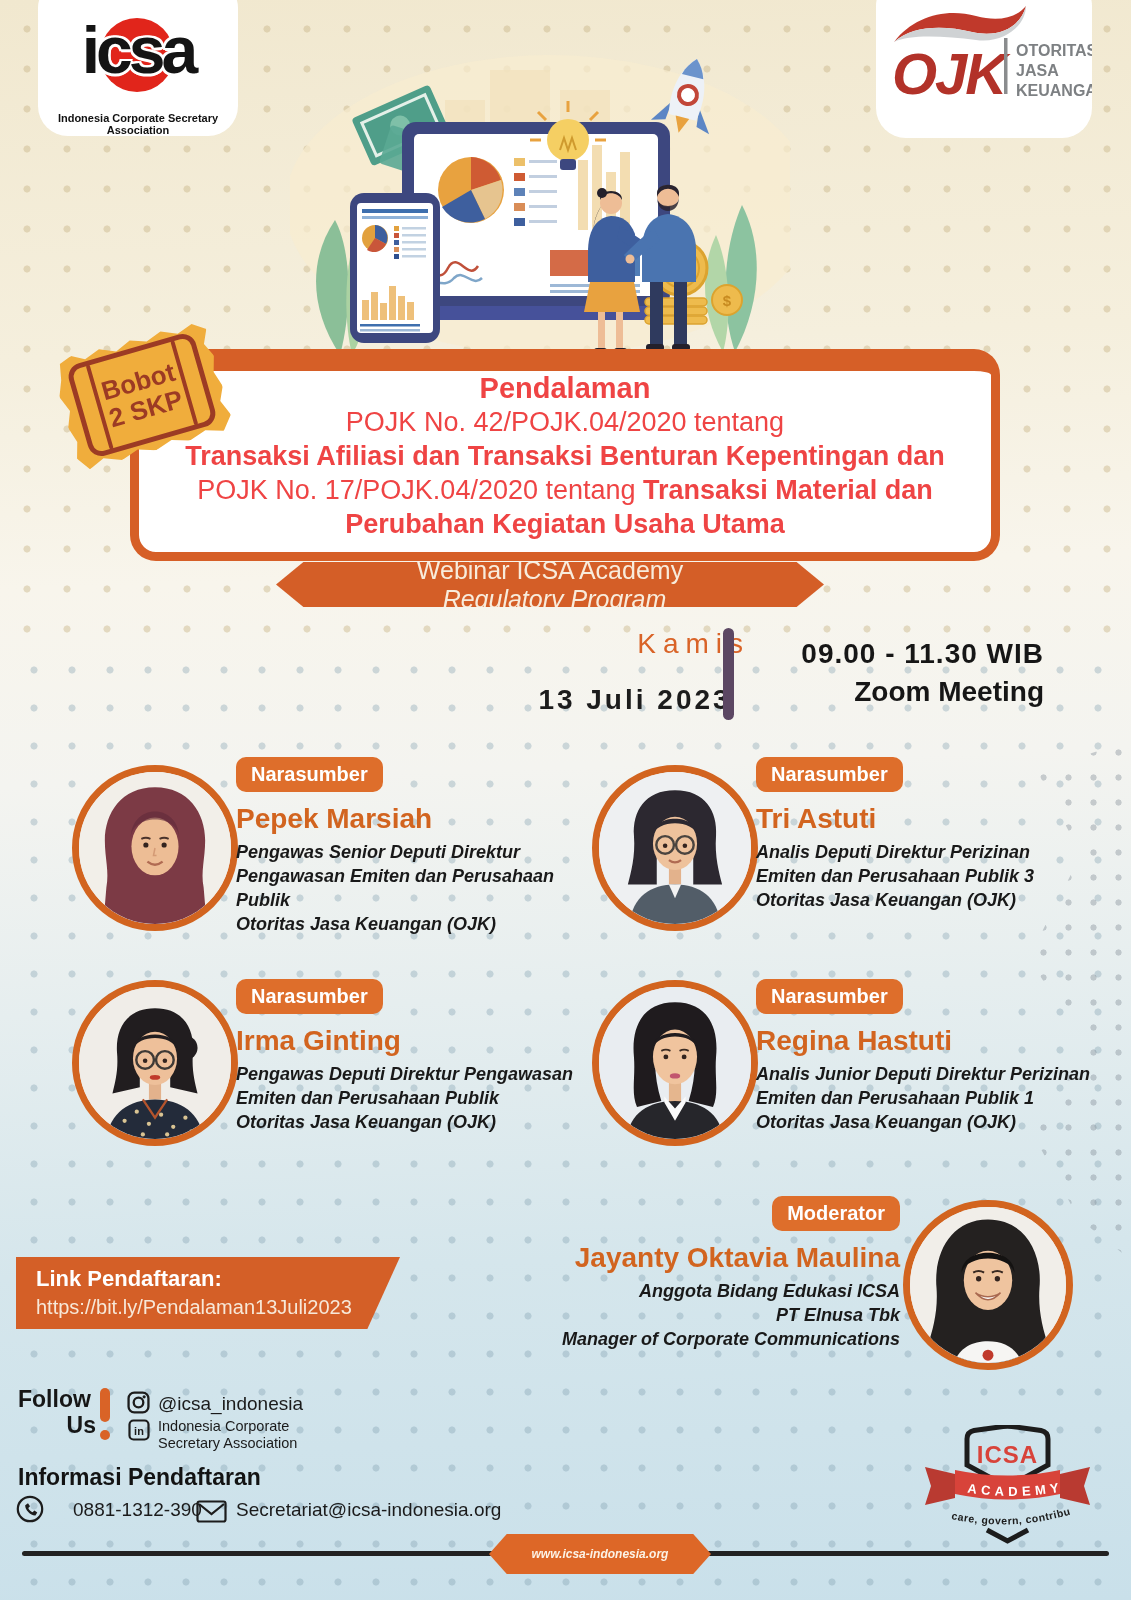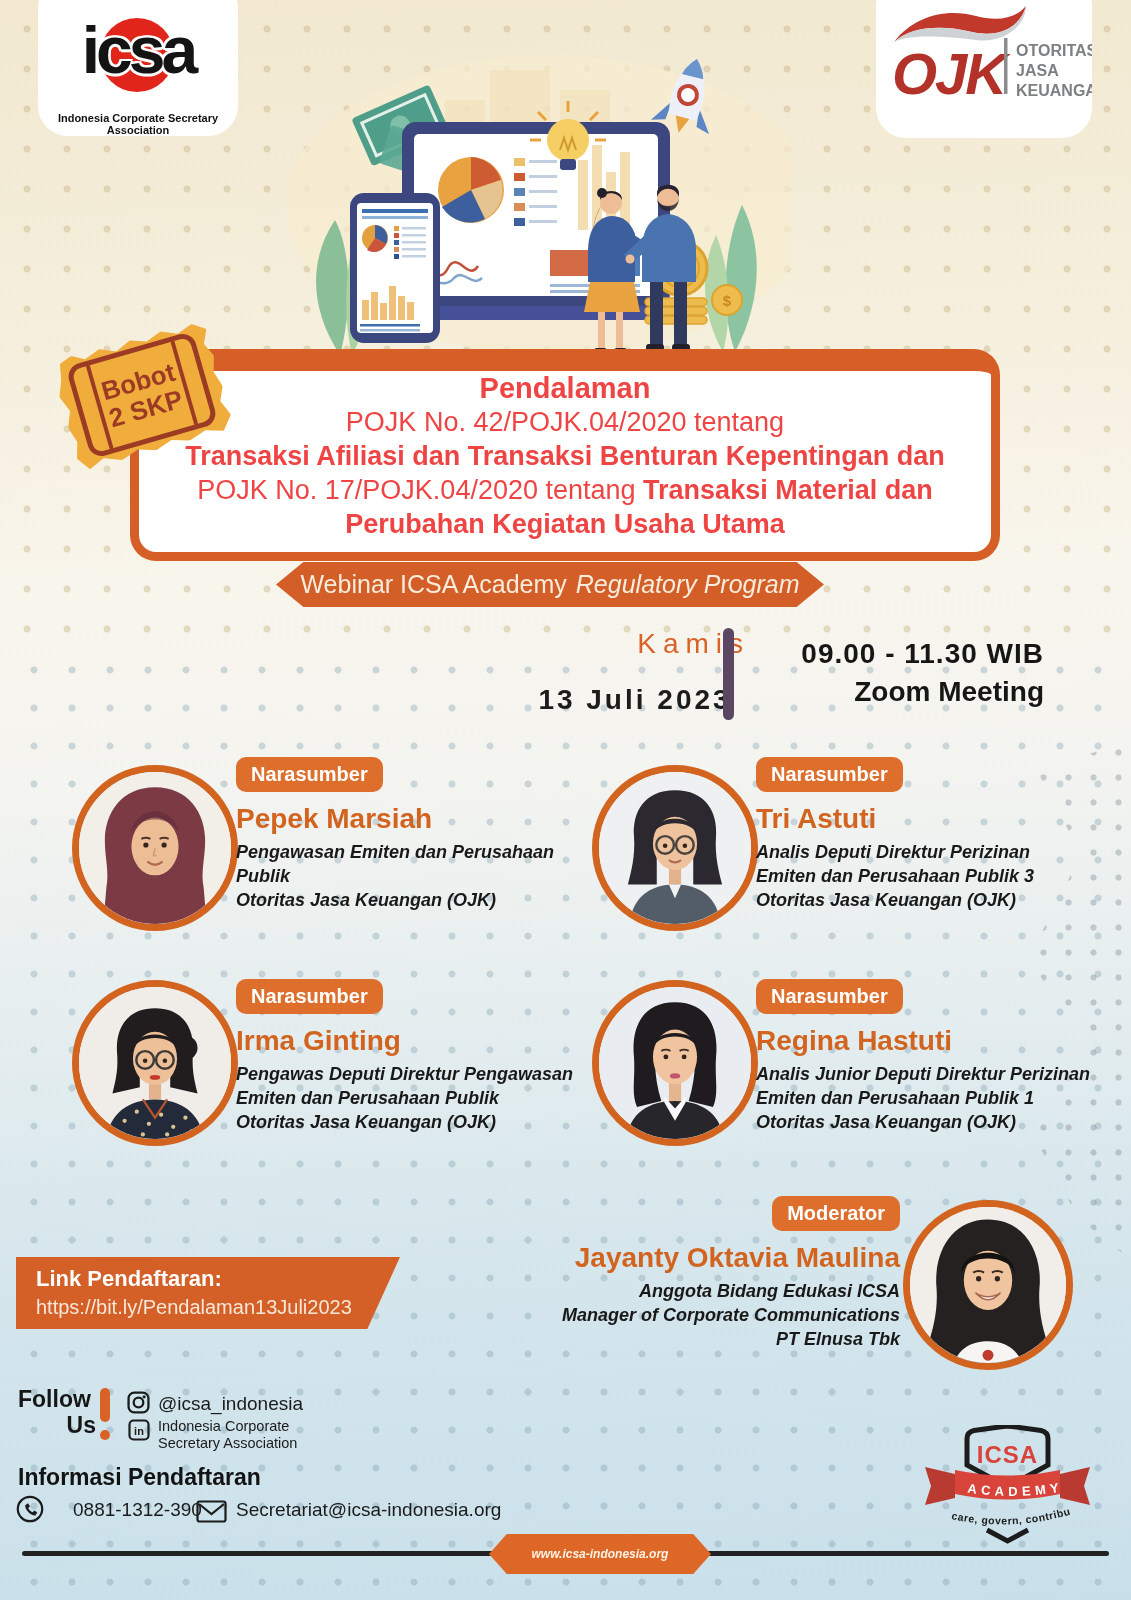--- a/index.html
+++ b/index.html
@@ -38,21 +38,21 @@
   
   .ticket{left:62px;top:338px;width:160px;height:114px;background:#f0ad3c;transform:rotate(-16deg);z-index:4;
     clip-path:polygon(6% 4%,14% 0%,22% 6%,32% 1%,42% 7%,52% 1%,62% 6%,72% 1%,82% 7%,92% 2%,100% 10%,96% 22%,100% 34%,97% 48%,100% 62%,96% 74%,100% 88%,93% 100%,82% 95%,71% 100%,60% 95%,49% 100%,38% 95%,27% 100%,16% 94%,6% 100%,0% 88%,3% 74%,0% 60%,4% 46%,0% 32%,4% 18%);
     display:flex;align-items:center;justify-content:center;}
   .ticket-frame{position:absolute;left:14px;right:14px;top:9px;bottom:9px;border:5px solid #9c3b24;border-radius:14px;}
   .ticket-bar{position:absolute;top:13px;bottom:13px;width:4px;background:#9c3b24;border-radius:2px;}
   .ticket-text{position:relative;color:#9c3b24;font-size:26px;font-weight:800;line-height:1.08;text-align:center;}
   
   .event-ribbon{left:276px;top:562px;width:548px;height:45px;background:#d45e27;z-index:3;
     clip-path:polygon(0 50%,5% 0,95% 0,100% 50%,95% 100%,5% 100%);
-    display:flex;align-items:center;justify-content:center;color:#f8ecdc;font-size:25px;}
+    display:flex;align-items:center;justify-content:center;color:#f8ecdc;font-size:25px;flex-direction:column;}
   .event-ribbon .it{font-style:italic;margin-left:9px;}
   
   .sch-day{left:520px;top:628px;width:230px;text-align:right;font-size:28px;font-weight:400;color:#d96327;letter-spacing:7px;z-index:2;}
   .sch-date{left:520px;top:684px;width:230px;text-align:center;font-size:28px;font-weight:700;color:#1c1c1c;letter-spacing:3px;z-index:2;}
   .sch-div{left:723px;top:628px;width:11px;height:92px;background:#5c4763;border-radius:6px;z-index:2;}
   .sch-time{left:748px;top:638px;width:296px;text-align:right;font-size:28px;font-weight:800;color:#161616;letter-spacing:1px;z-index:2;}
   .sch-platform{left:748px;top:676px;width:296px;text-align:right;font-size:28px;font-weight:700;color:#161616;z-index:2;}
   
   .photo{position:absolute;width:152px;height:152px;border-radius:50%;border:7px solid #d2641f;overflow:hidden;background:#eee;z-index:2;}
   .photo svg{display:block;width:100%;height:100%;}
@@ -294,20 +294,21 @@
         <circle cx="56" cy="48" r="1.7" fill="#33241f"></circle>
       <path d="M41,44 Q44,42.5 47,44" stroke="#4a332b" stroke-width="1.2" fill="none"></path>
       <path d="M53,44 Q56,42.5 59,44" stroke="#4a332b" stroke-width="1.2" fill="none"></path>
       <path d="M50,50 L49,55 L51,55" stroke="#d49a75" stroke-width="1" fill="none"></path>
       <path d="M45,59 Q50,63 55,59" stroke="#b06b52" stroke-width="1.5" fill="none"></path>
     </svg>
   </div>
   <div class="spk-text" style="left:236px;top:757px;width:340px;">
     <span class="badge">Narasumber</span>
     <div class="spk-name">Pepek Marsiah</div>
+    <div class="spk-role">Pengawas Senior Deputi Direktur</div>
     <div class="spk-role">Pengawasan Emiten dan Perusahaan</div>
     <div class="spk-role">Publik</div>
     <div class="spk-role">Otoritas Jasa Keuangan (OJK)</div>
   </div>
 
   <div class="photo" style="left:592px;top:765px;">
     <svg viewBox="0 0 100 100">
       <rect width="100" height="100" fill="#eef0f2"></rect>
       <path d="M50,12 C30,12 22,26 23,42 C24,56 21,66 19,74 L38,74 L38,46 L62,46 L62,74 L81,74 C79,66 76,56 77,42 C78,26 70,12 50,12 Z" fill="#2c2830"></path>
       <rect x="46" y="62" width="8" height="12" fill="#e3b28c"></rect>
@@ -390,22 +391,22 @@
     <div class="spk-name">Regina Hastuti</div>
     <div class="spk-role">Analis Junior Deputi Direktur Perizinan</div>
     <div class="spk-role">Emiten dan Perusahaan Publik 1</div>
     <div class="spk-role">Otoritas Jasa Keuangan (OJK)</div>
   </div>
 
   <div class="spk-text mod-text" style="left:480px;top:1196px;width:420px;">
     <span class="badge">Moderator</span>
     <div class="spk-name">Jayanty Oktavia Maulina</div>
     <div class="spk-role">Anggota Bidang Edukasi ICSA</div>
+    <div class="spk-role">PT Elnusa Tbk</div>
     <div class="spk-role">Manager of Corporate Communications</div>
-    <div class="spk-role">PT Elnusa Tbk</div>
   </div>
   <div class="photo photo-lg" style="left:903px;top:1200px;">
     <svg viewBox="0 0 100 100">
       <rect width="100" height="100" fill="#f1eee9"></rect>
       <path d="M50,8 C26,8 15,30 17,52 C18,66 15,78 11,90 L11,100 L89,100 L89,90 C85,78 82,66 83,52 C85,30 74,8 50,8 Z" fill="#242120"></path>
       <ellipse cx="50" cy="47" rx="15.5" ry="19" fill="#efc49f"></ellipse>
       <path d="M33,42 C33,25 67,25 67,42 C63,30 37,30 33,42 Z" fill="#141211"></path>
       <circle cx="44" cy="46" r="1.7" fill="#33241f"></circle>
         <circle cx="56" cy="46" r="1.7" fill="#33241f"></circle>
       <path d="M40.5,42 Q44,40 47.5,42" stroke="#3a2a22" stroke-width="1.3" fill="none"></path>

